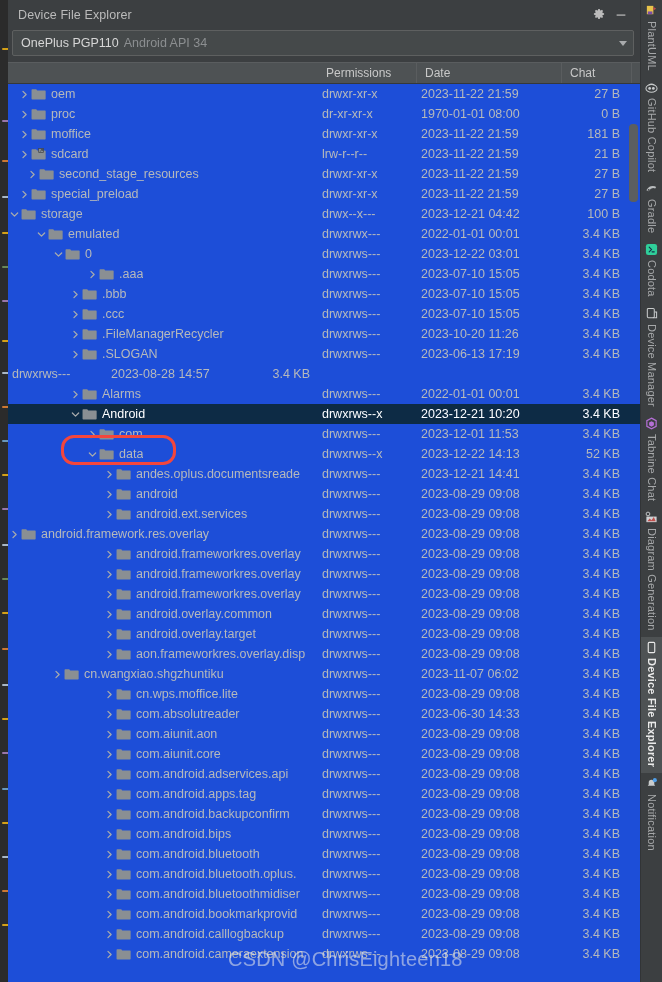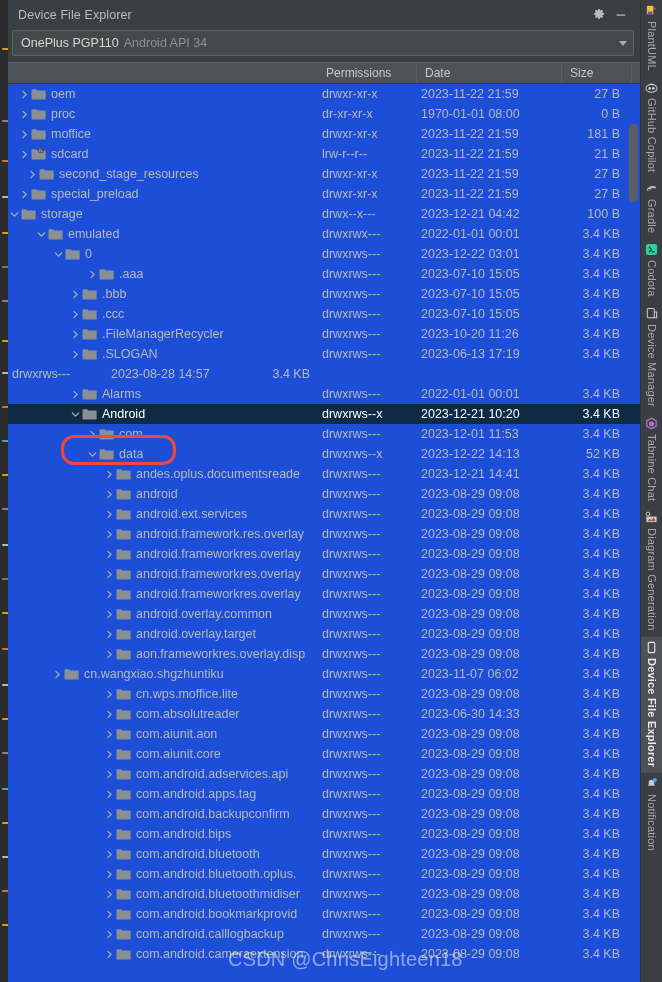--- a/index.html
+++ b/index.html
@@ -178,21 +178,21 @@
         <span class="device-api">Android API 34</span>
         <div class="combo-spacer"></div>
         <div class="caret"></div>
       </div>
     </div>
 
     <div class="col-header">
       <div class="c-name">Name</div>
       <div class="c-perm">Permissions</div>
       <div class="c-date">Date</div>
-      <div class="c-size">Size</div>
+      <div class="c-size">Chat</div>
     </div>
 
     <div class="tbl-wrap">
       <div class="tbl-rows" id="rows">
           <div class="row">
             <div class="cell-name" style="padding-left:10px">
               <span class="twisty">
                 <svg width="9" height="9" viewBox="0 0 10 10">
                   <path d="M3.3 1.5 L6.8 5 L3.3 8.5" stroke="#a8abad" stroke-width="1.4" fill="none" stroke-linecap="round" stroke-linejoin="round"></path>
                 </svg>
@@ -569,21 +569,21 @@
                   <path fill="#8a8f93" d="M0.5 2.2a.9.9 0 0 1 .9-.9h4.1l1.2 1.3h8.3a.7.7 0 0 1 .7.7v8.3a.8.8 0 0 1-.8.8H1.3a.8.8 0 0 1-.8-.8z"></path>
                 </svg>
               </span>
               <span class="nm">android.ext.services</span>
             </div>
             <div class="cell-perm">drwxrws---</div>
             <div class="cell-date">2023-08-29 09:08</div>
             <div class="cell-size">3.4 KB</div>
           </div>
           <div class="row">
-            <div class="cell-name" style="padding-left:95px">
+            <div class="cell-name" style="">
               <span class="twisty">
                 <svg width="9" height="9" viewBox="0 0 10 10">
                   <path d="M3.3 1.5 L6.8 5 L3.3 8.5" stroke="#a8abad" stroke-width="1.4" fill="none" stroke-linecap="round" stroke-linejoin="round"></path>
                 </svg>
               </span>
               <span class="folder">
                 <svg width="15" height="13" viewBox="0 0 16 14">
                   <path fill="#8a8f93" d="M0.5 2.2a.9.9 0 0 1 .9-.9h4.1l1.2 1.3h8.3a.7.7 0 0 1 .7.7v8.3a.8.8 0 0 1-.8.8H1.3a.8.8 0 0 1-.8-.8z"></path>
                 </svg>
               </span>

